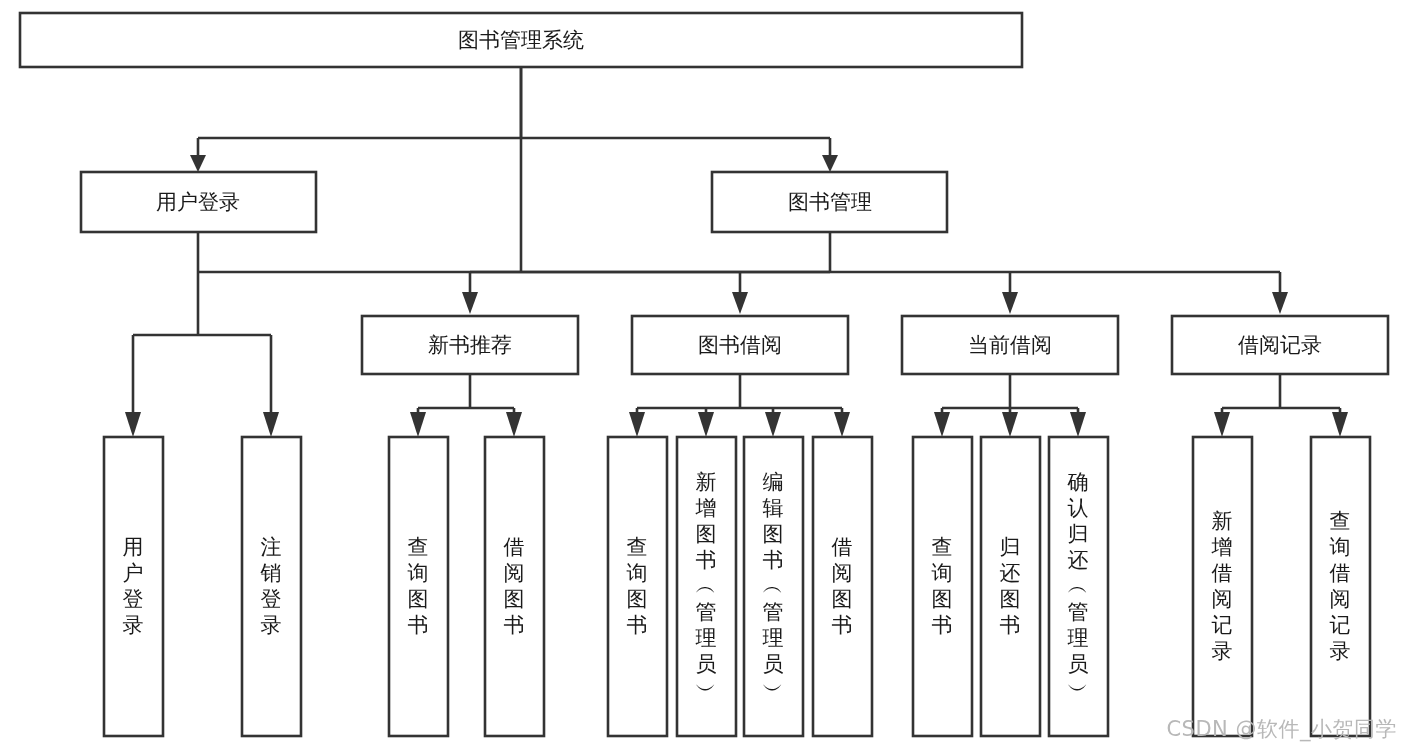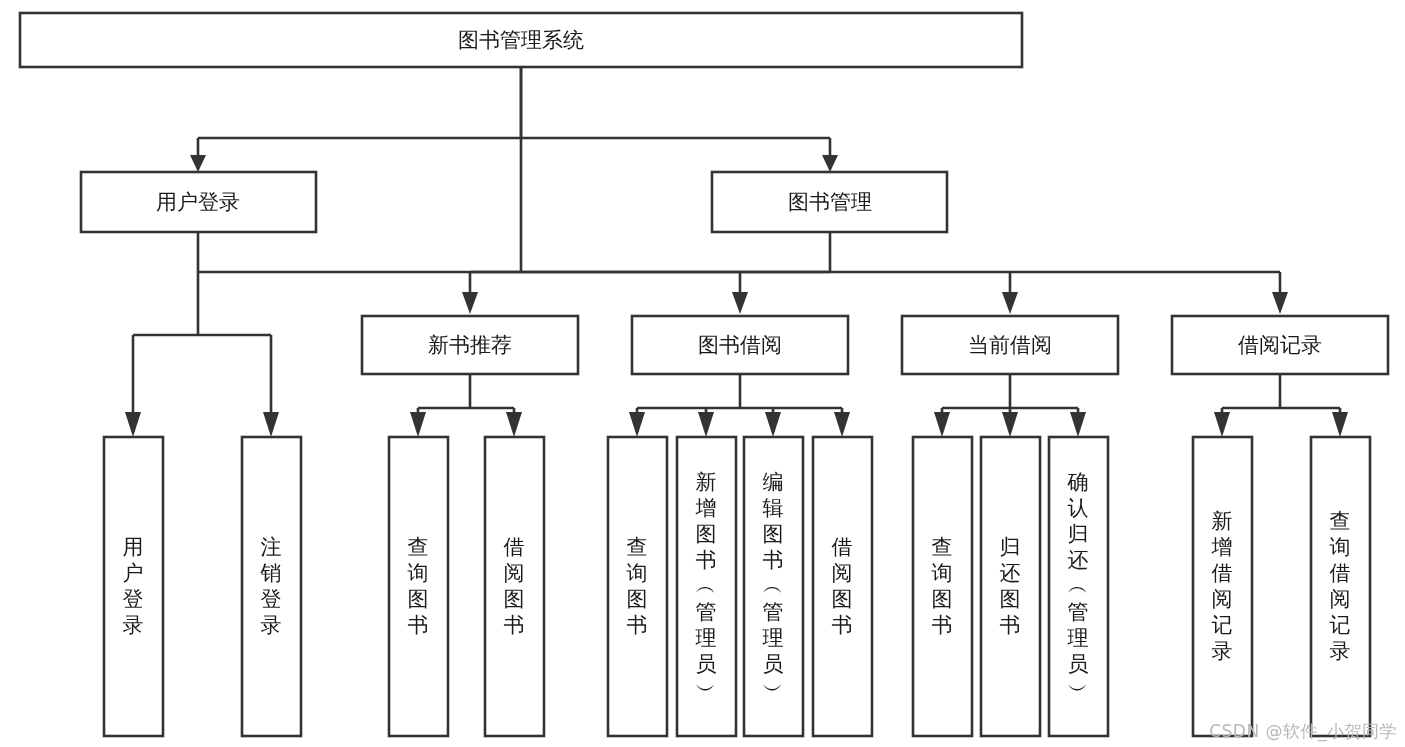--- a/index.html
+++ b/index.html
@@ -54,21 +54,21 @@
   }
   .arrow-head {
     fill: #333333;
     stroke: none;
   }
   .watermark-text {
     position: absolute;
     right: 8px;
     bottom: 4px;
     font-family: "DejaVu Sans", "Liberation Sans", sans-serif;
-    font-size: 17px;
+    font-size: 21px;
     color: #b8b8b8;
     letter-spacing: 0.5px;
     white-space: nowrap;
     user-select: none;
     margin-top: 31px;
   }
 </style>
 </head>
 <body>
 

